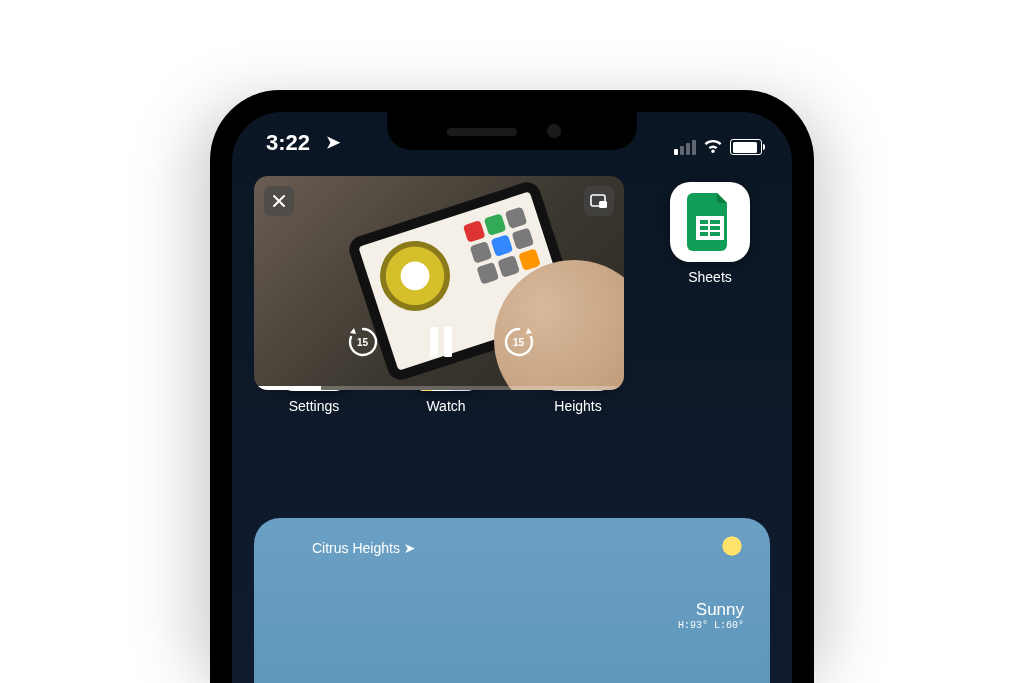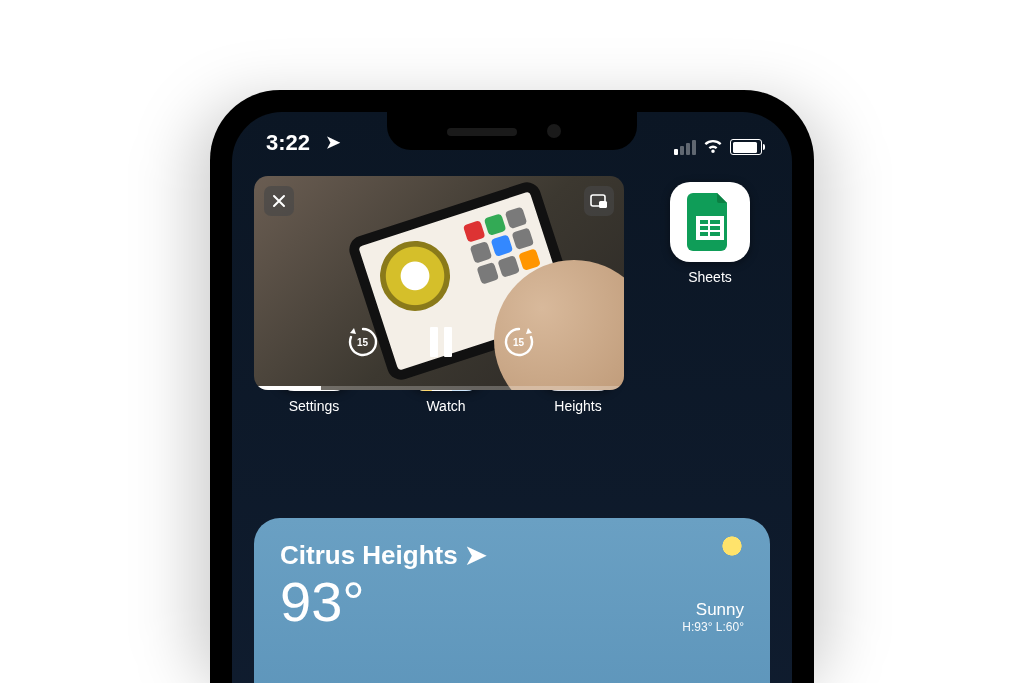--- a/index.html
+++ b/index.html
@@ -65,24 +65,24 @@
   .maps .shield:before{content:"";position:absolute;top:0;left:0;right:0;height:14px;background:#d33;border-radius:10px 10px 0 0;}
   .maps .shield span{position:relative;z-index:2;top:4px;}
   .settings{background:radial-gradient(circle,#e9e9ee 0 60%,#c9c9d0 100%);}
   .settings svg{width:62px;height:62px;}
   .watch{background:#1c1c1e;}
   .watch svg{width:56px;height:66px;}
   
   .app.hidden{visibility:hidden;}
   
   .weather{position:absolute;left:22px;right:22px;top:406px;height:230px;border-radius:26px;background:linear-gradient(180deg,#6aa0c3,#5b93b9);color:#fff;padding:22px 26px;box-sizing:border-box;font-weight:400;}
-  .weather .loc{font-size:26px;font-weight:700;}
+  .weather .loc{font-size:14px;font-weight:400;margin-left:32px;}
   .weather .temp{font-size:56px;font-weight:300;line-height:1.05;margin-top:2px;}
   .weather .cond{position:absolute;right:26px;top:46px;text-align:right;font-size:17px;margin-top:36px;}
-  .weather .cond .hl{font-size:12px;opacity:.95;}
+  .weather .cond .hl{font-size:10px;opacity:.95;font-family:Liberation Mono, monospace;}
   .weather .sun-main{position:absolute;right:26px;top:16px;}
   .sun{width:24px;height:24px;background:radial-gradient(circle,#ffe36b 0 55%,transparent 58%);border-radius:50%;position:relative;display:inline-block;}
   .sun:before{content:"";position:absolute;inset:-6px;background:
      radial-gradient(circle,transparent 58%,transparent 58%);}
   .hours{position:absolute;left:26px;right:26px;bottom:16px;display:flex;justify-content:space-between;}
   .hr{display:flex;flex-direction:column;align-items:center;font-size:16px;gap:8px;}
 </style>
 </head>
 <body>
 
@@ -233,21 +233,20 @@
           </div>
         </div>
         <div class="prog">
             <i></i>
           </div>
       </div>
 
       <div class="weather">
         <span class="sun-main sun"></span>
         <div class="loc"><span>Citrus Heights</span> <span>➤</span></div>
-        <div class="temp">93°</div>
         <div class="cond">
           <div>Sunny</div>
           <div class="hl"><span>H:93°</span> <span>L:60°</span></div>
         </div>
         <div class="hours">
           <div class="hr">
               <span>3PM</span>
             </div>
           <div class="hr">
               <span>4PM</span>

